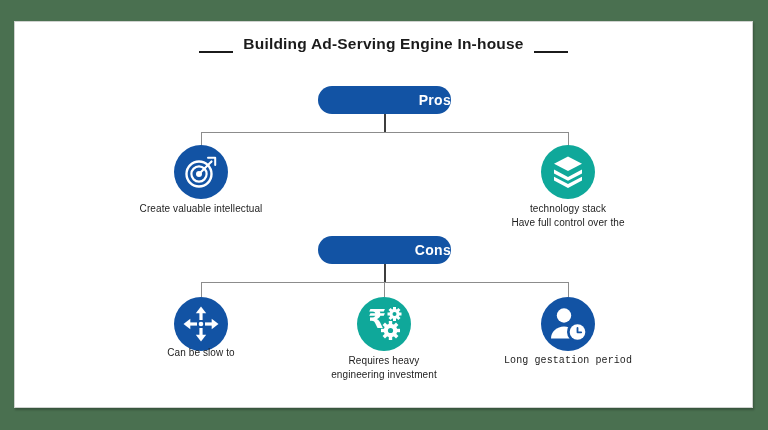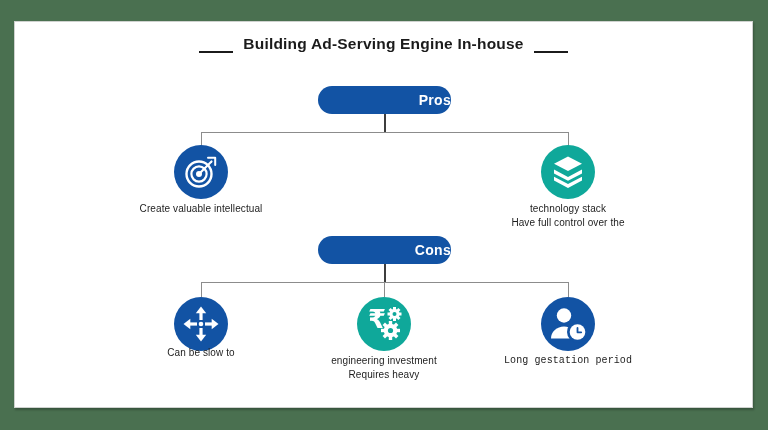--- a/index.html
+++ b/index.html
@@ -140,22 +140,22 @@
           <rect x="-1.7" y="-9.5" width="3.4" height="19" transform="rotate(45)"></rect>
           <rect x="-1.7" y="-9.5" width="3.4" height="19" transform="rotate(90)"></rect>
           <rect x="-1.7" y="-9.5" width="3.4" height="19" transform="rotate(135)"></rect>
           <circle r="6.8"></circle>
         </g>
         <circle r="2.6" fill="#0FA89A"></circle>
       </g>
     </svg>
   </div>
   <div class="caption" style="left:259px;top:332px;">
+    <span>Requires heavy</span>
     <span>engineering investment</span>
-    <span>Requires heavy</span>
   </div>
 
   <div class="icon-circle" style="left:526px;top:275px;">
     <svg viewBox="0 0 54 54">
       <circle cx="27" cy="27" r="27" fill="#1253A4"></circle>
       <circle cx="23" cy="18.5" r="7.2" fill="#fff"></circle>
       <path d="M10 41.5 a13 12 0 0 1 26 0 z" fill="#fff"></path>
       <circle cx="36.5" cy="35" r="10.5" fill="#1253A4"></circle>
       <circle cx="36.5" cy="35" r="7.8" fill="#fff"></circle>
       <path d="M36.5 31 V35.3 H40.2" stroke="#1253A4" stroke-width="1.8" fill="none" stroke-linecap="round" stroke-linejoin="round"></path>

